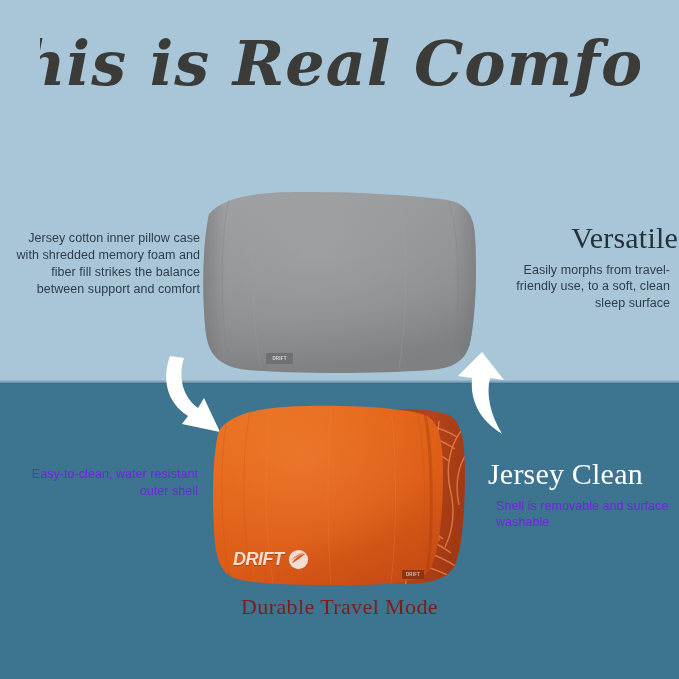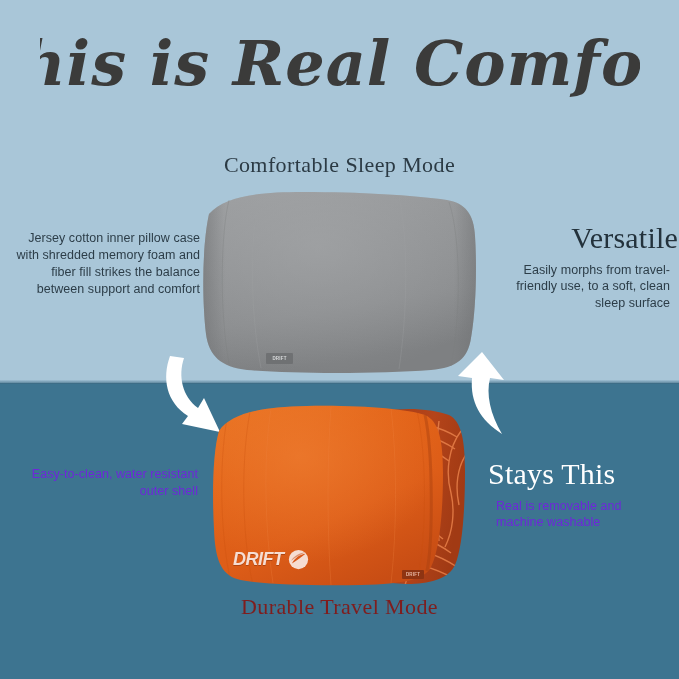--- a/index.html
+++ b/index.html
@@ -104,21 +104,20 @@
   <div class="bg-top"></div>
   <div class="bg-bottom"></div>
   <div class="bg-seam"></div>
 
   <div class="headline">
     <svg viewBox="0 0 600 100" width="600" height="100" aria-hidden="true">
       <text class="headline-text" x="300" y="68" text-anchor="middle">This is Real Comfort</text>
     </svg>
   </div>
 
-  <div class="caption caption-top">Comfortable Sleep Mode</div>
 
   <div class="pillow pillow-gray">
     <svg viewBox="0 0 282 188" preserveAspectRatio="none" aria-hidden="true">
       <defs>
         <linearGradient id="gGray" x1="0" y1="0" x2="0.25" y2="1">
           <stop offset="0%" stop-color="#9b9d9f"></stop>
           <stop offset="38%" stop-color="#919395"></stop>
           <stop offset="72%" stop-color="#8a8c8e"></stop>
           <stop offset="100%" stop-color="#7e8082"></stop>
         </linearGradient>
@@ -266,19 +265,19 @@
         <path d="M3.5 13.5 C7 8, 13 4.5, 19.5 4 C14 6.5, 8 10, 3.5 13.5 Z" fill="#c9501a" opacity=".55"></path>
       </svg>
     </span>
   </div>
 
   <div class="feat light feat-durable">
     <p>Easy-to-clean, water resistant outer shell</p>
   </div>
 
   <div class="feat light feat-staysclean">
-    <h3>Stays This</h3>
-    <p>Real is removable and machine washable</p>
+    <h3>Jersey Clean</h3>
+    <p>Shell is removable and surface washable</p>
   </div>
 
   <div class="caption caption-bottom">Durable Travel Mode</div>
 
 </div>
 
 </body></html>

